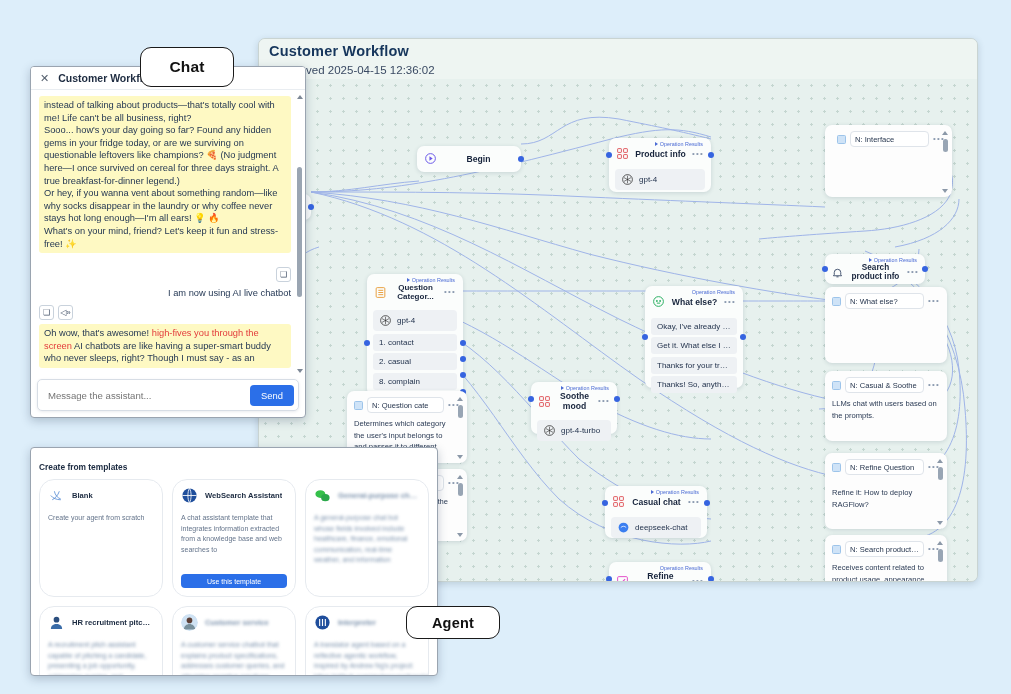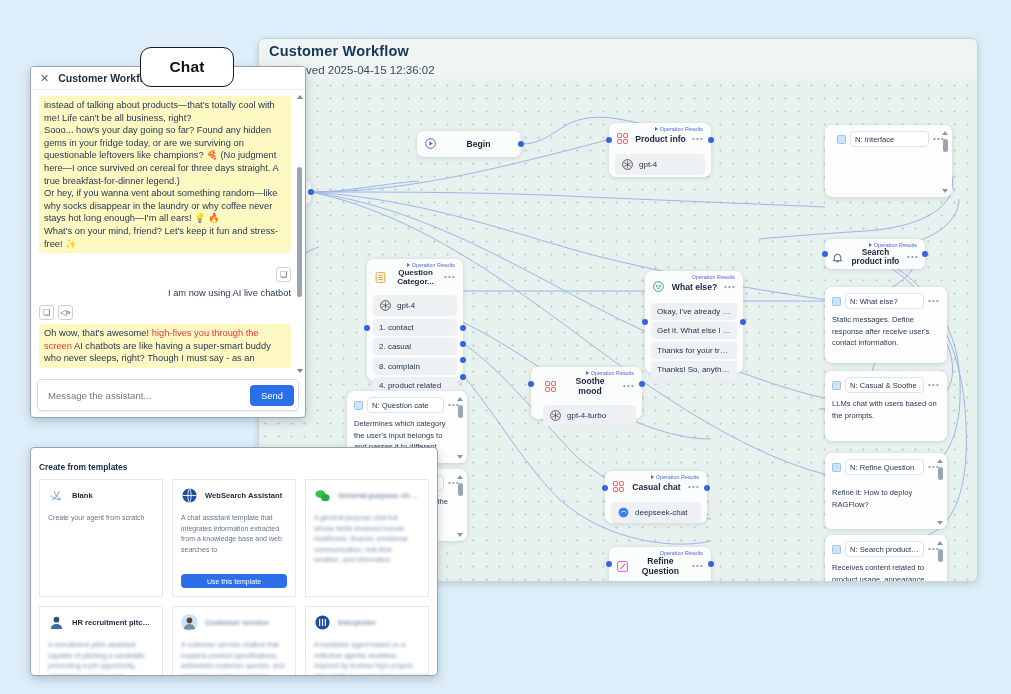--- a/index.html
+++ b/index.html
@@ -38,21 +38,21 @@
     background-image:radial-gradient(#c4d6d0 1px, transparent 1.1px);
     background-size:13px 13px;
     overflow:hidden;
   }
   .edges{position:absolute;left:0;top:0;width:100%;height:100%;}
 
   
   .node{
     position:absolute;background:#fbfdfc;border-radius:7px;
     box-shadow:0 1px 4px rgba(40,70,90,.16);
-    font-size:8.4px;color:#1f2f48;
+    font-size:8.4px;color:#1f2f48;margin-top:15px;
   }
   .node .op{
     position:absolute;right:8px;top:3px;
     font-size:5.4px;color:#4a6ad4;white-space:nowrap;
     display:flex;align-items:center;gap:2px;
   }
   .node .op .tri{
     width:0;height:0;border-left:3.4px solid #4a6ad4;
     border-top:2.4px solid transparent;border-bottom:2.4px solid transparent;
   }
@@ -169,21 +169,21 @@
     background:#fff;border:1px solid #9aa4b0;border-radius:4px;
     box-shadow:0 3px 10px rgba(30,50,80,.25);
     overflow:hidden;padding:6px 8px;
   }
   .ag-t1{font-size:8.4px;color:#1b2a40;}
   .ag-t2{font-size:8.4px;font-weight:bold;color:#1b2a40;margin-top:8px;}
   .tpl-grid{
     display:grid;grid-template-columns:repeat(3,1fr);gap:9px;margin-top:7px;
   }
   .tpl{
-    border:1px solid #e6eaef;border-radius:0;padding:7px 8px 9px 8px;
+    border:1px solid #e6eaef;border-radius:15px;padding:7px 8px 9px 8px;
     height:100px;position:relative;overflow:hidden;background:#fff;
   }
   .tpl-head{display:flex;align-items:center;gap:7px;}
   .tpl-name{font-size:7.6px;font-weight:bold;color:#1b2a40;white-space:nowrap;overflow:hidden;text-overflow:ellipsis;}
   .tpl-desc{margin-top:9px;font-size:7px;line-height:10.5px;color:#64748b;}
   .tpl.blurred .tpl-name,.tpl.blurred .tpl-desc{filter:blur(1.5px);color:#7d93ad;}
   .tpl-btn{
     position:absolute;left:8px;right:8px;bottom:8px;height:14px;
     background:#2b6fe8;color:#fff;border-radius:4px;font-size:7px;
     display:flex;align-items:center;justify-content:center;cursor:pointer;
@@ -337,21 +337,21 @@
         <div class="node-body" style="padding-top:1px;">
           <div class="opt">Okay, I've already write t...</div>
           <div class="opt">Get it. What else I can do ...</div>
           <div class="opt">Thanks for your trust! Ou...</div>
           <div class="opt">Thanks! So, anything else...</div>
         </div>
         <span class="port l" style="top:48px;"></span>
         <span class="port r" style="top:48px;"></span>
       </div>
 
-      <div class="node" style="left:272px;top:288px;width:105px;height:52px;padding-left:6px;">
+      <div class="node" style="left:272px;top:288px;width:86px;height:52px;">
         <div class="op">
             <span class="tri"></span>
             <span>Operation Results</span>
           </div>
         <div class="node-head">
           <svg class="ic" viewBox="0 0 24 24" fill="none" stroke="#e0565c" stroke-width="1.8">
               <rect x="3" y="3" width="7" height="7" rx="1"></rect>
               <rect x="14" y="3" width="7" height="7" rx="1"></rect>
               <rect x="3" y="14" width="7" height="7" rx="1"></rect>
               <rect x="14" y="14" width="7" height="7" rx="1"></rect>
@@ -446,21 +446,20 @@
             <div class="dn"></div>
           </div>
       </div>
 
       <div class="note" style="left:566px;top:208px;width:108px;height:62px;">
         <div class="note-top">
           <span class="note-sq"></span>
           <span class="note-name">N: What else?</span>
           <span class="dots">•••</span>
         </div>
-        <div class="note-body" style="max-height:40px;padding-right:2px;">Static messages. Define response after receive user's contact information.</div>
       </div>
 
       <div class="note" style="left:566px;top:292px;width:108px;height:56px;">
         <div class="note-top">
           <span class="note-sq"></span>
           <span class="note-name">N: Casual &amp; Soothe</span>
           <span class="dots">•••</span>
         </div>
         <div class="note-body" style="padding-right:2px;">LLMs chat with users based on the prompts.</div>
       </div>
@@ -629,14 +628,15 @@
             </svg>
           <span class="tpl-name">Interpreter</span>
         </div>
         <div class="tpl-desc">A translator agent based on a reflective agentic workflow, inspired by Andrew Ng's project: https://github.com/andrewyng/translation-agent/. Provide an LLM to ensure...</div>
       </div>
 
     </div>
   </div>
 
   <div class="pill" id="pill-chat">Chat</div>
+  <div class="pill" id="pill-agent">Agent</div>
 
 </div>
 
 </body></html>

